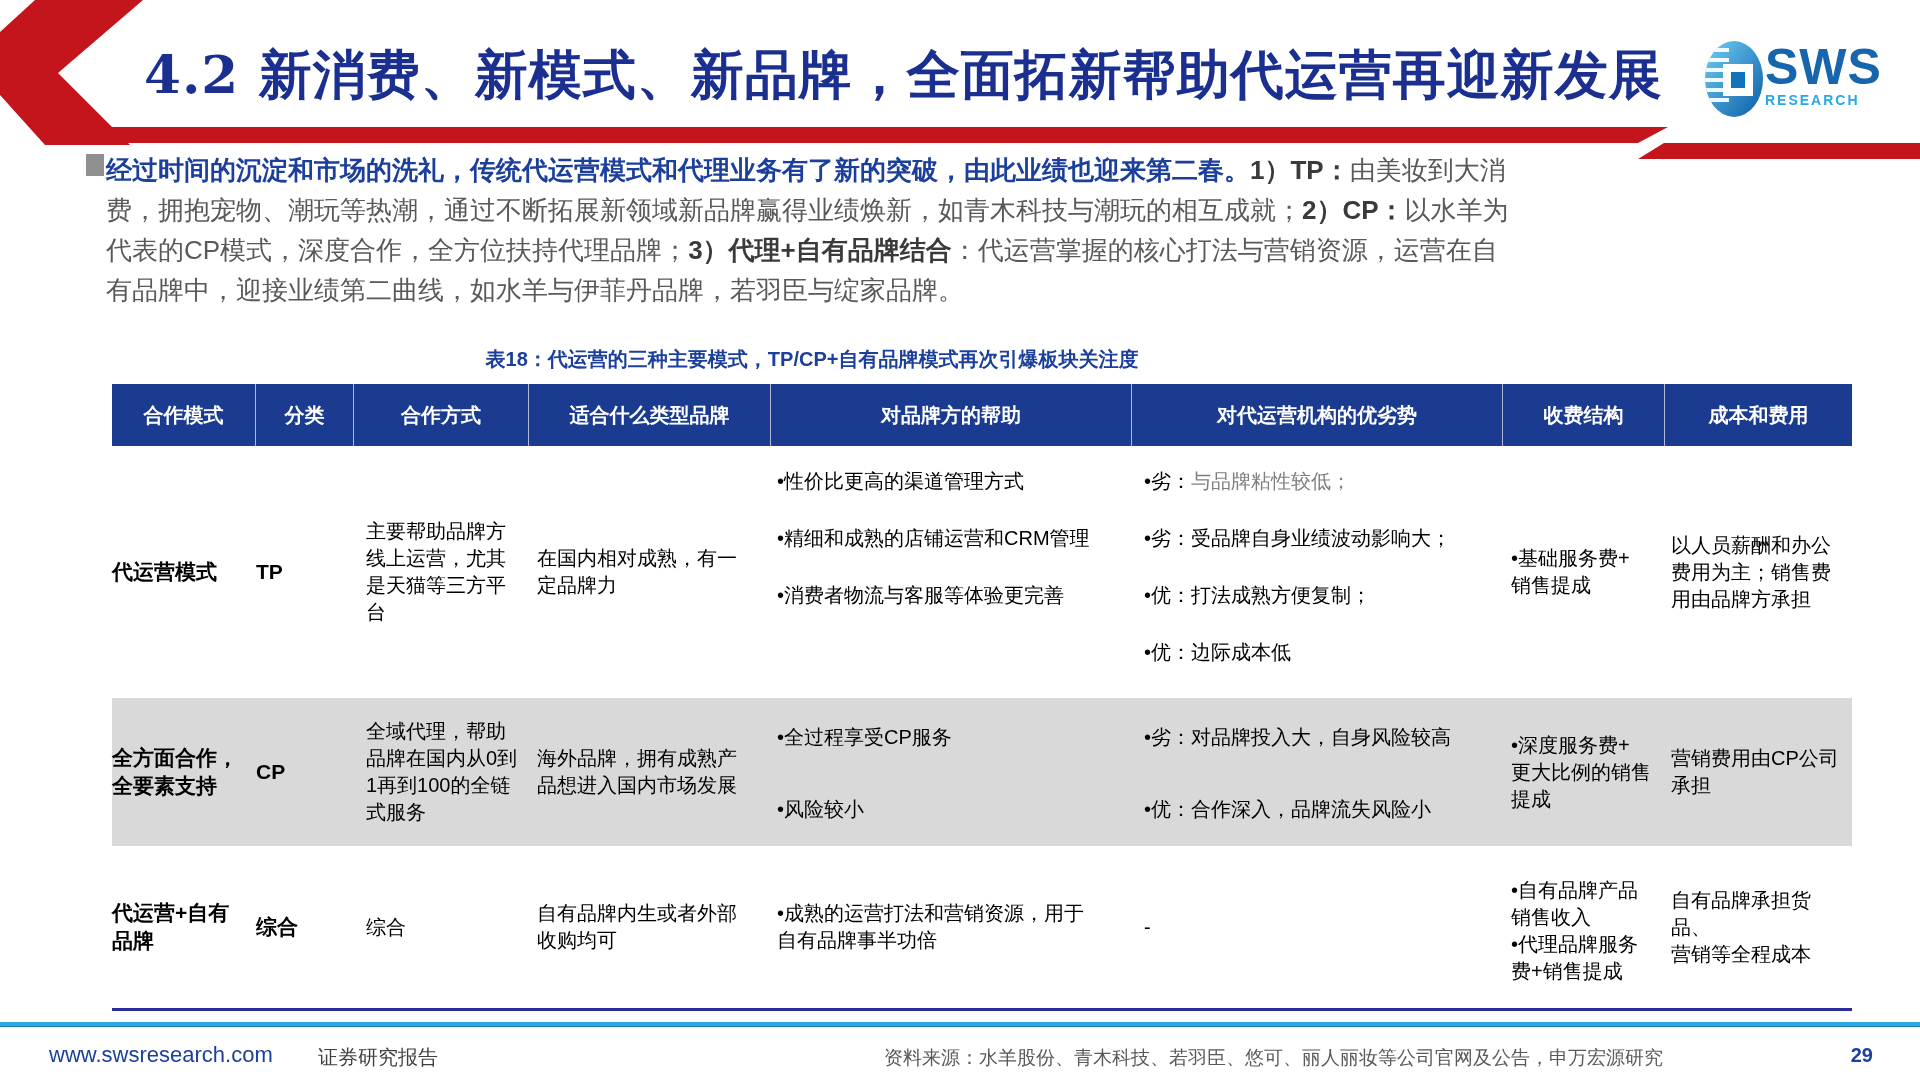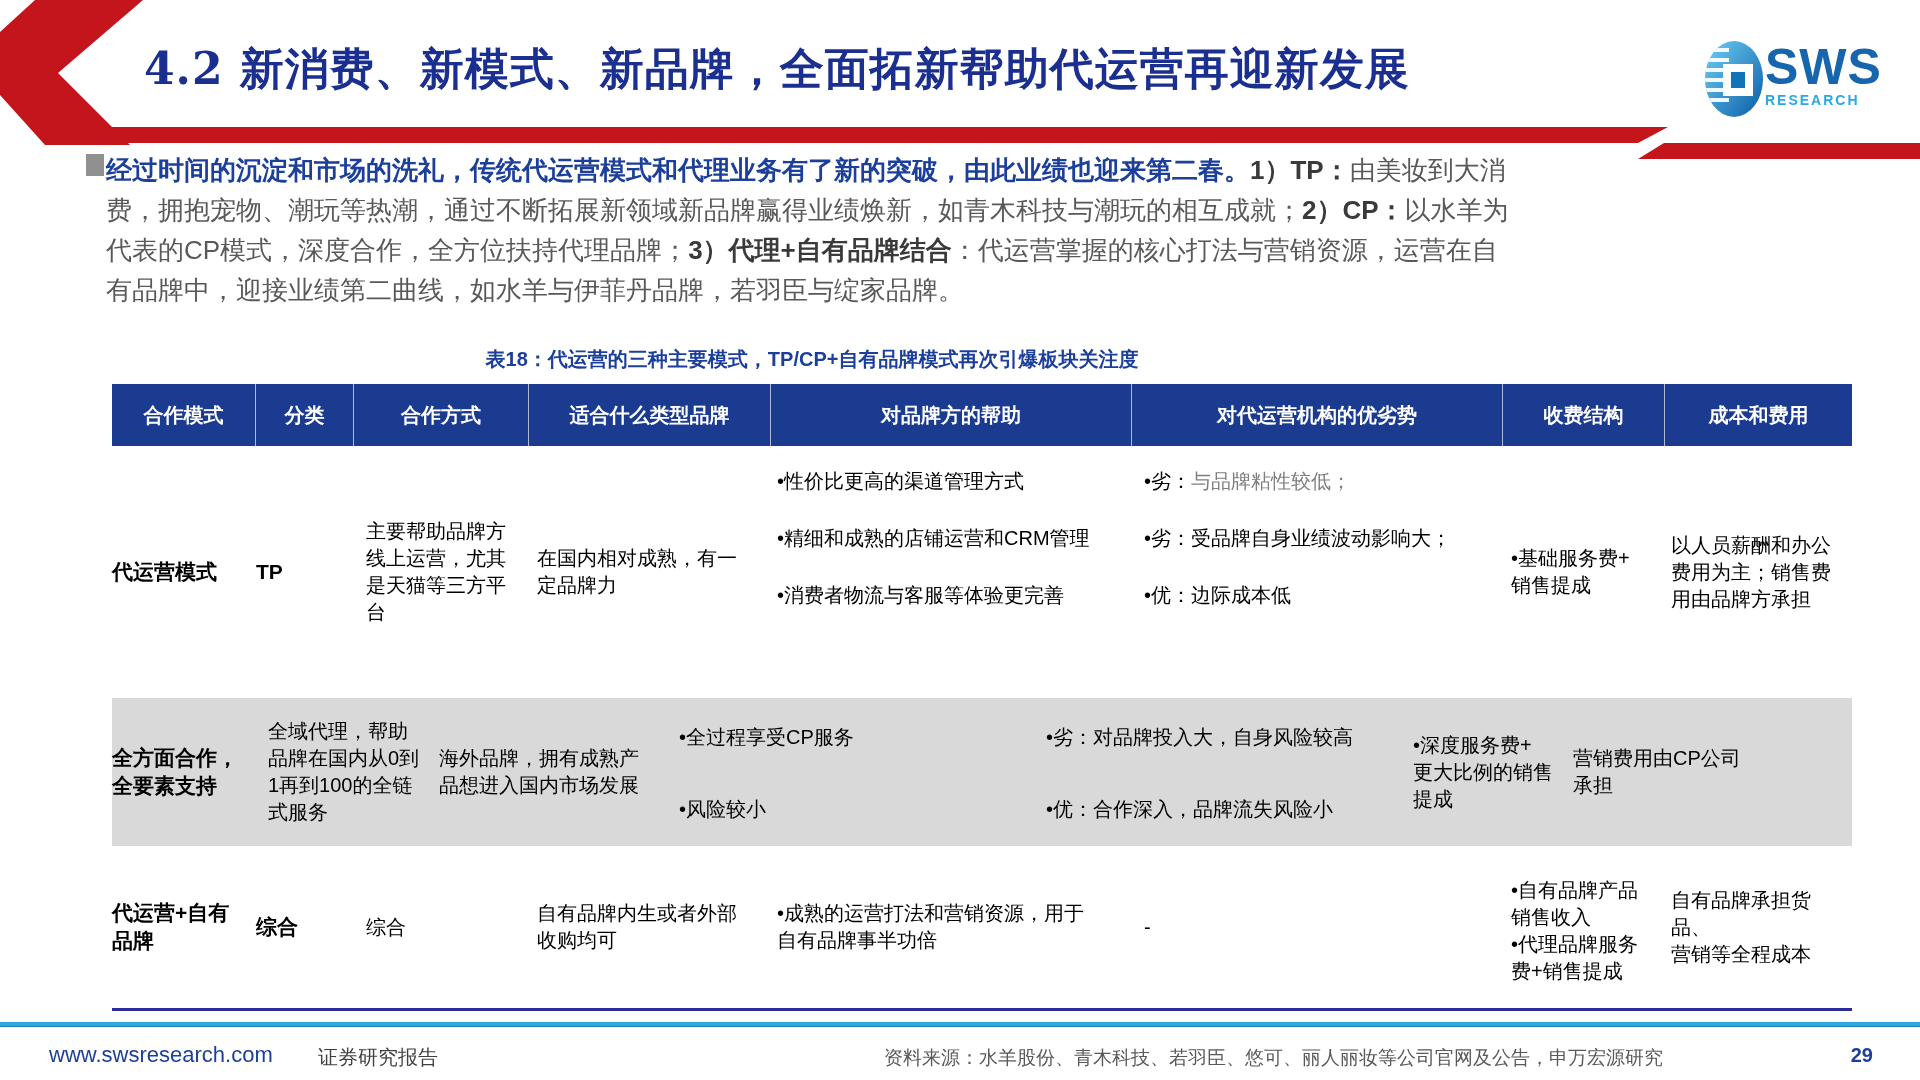--- a/index.html
+++ b/index.html
@@ -3,21 +3,21 @@
 <meta charset="utf-8">
 <style>
   html,body{margin:0;padding:0;background:#fff;}
   .page{position:relative;width:1920px;height:1080px;background:#fff;overflow:hidden;
         font-family:"Liberation Sans","DejaVu Sans",sans-serif;}
   .abs{position:absolute;}
 
   
   .title{left:144px;top:40px;width:1500px;
          font-family:"DejaVu Serif","Liberation Serif",serif;
-         font-weight:700;font-size:44px;letter-spacing:1px;color:#1a2f8f;white-space:nowrap;}
+         font-weight:700;font-size:53px;letter-spacing:1px;color:#1a2f8f;white-space:nowrap;}
   .logo{left:1703px;top:38px;display:flex;align-items:flex-start;}
   .logo-text{display:flex;flex-direction:column;margin-top:6px;}
   .logo-sws{font-size:50px;line-height:46px;font-weight:bold;color:#1765ad;letter-spacing:1px;}
   .logo-research{font-size:14px;font-weight:bold;color:#29a9e1;letter-spacing:2px;margin-top:2px;}
 
   
   .bullet-sq{left:86px;top:154px;width:18px;height:22px;background:#909090;}
   .para{left:106px;top:150px;}
   .pline{height:40px;line-height:40px;white-space:nowrap;font-size:26px;color:#595959;}
   .seg-blue{color:#1b3f9b;font-weight:bold;}
@@ -134,36 +134,40 @@
           <div>定品牌力</div>
         </div>
         <div class="cell col4 spread" style="width: 361px;">
           <div>•性价比更高的渠道管理方式</div>
           <div>•精细和成熟的店铺运营和CRM管理</div>
           <div>•消费者物流与客服等体验更完善</div>
         </div>
         <div class="cell col5 spread" style="width: 371px;">
           <div><span>•劣：</span><span class="graytail">与品牌粘性较低；</span></div>
           <div>•劣：受品牌自身业绩波动影响大；</div>
+          <div>•优：打法成熟方便复制；</div>
           <div>•优：边际成本低</div>
         </div>
         <div class="cell col6" style="width: 162px;">
           <div>•基础服务费+</div>
           <div>销售提成</div>
         </div>
         <div class="cell col7" style="width: 187px;">
           <div>以人员薪酬和办公</div>
           <div>费用为主；销售费</div>
           <div>用由品牌方承担</div>
         </div>
       </div>
       <div class="trow row1" style="height: 148px; background: rgb(217, 217, 217);">
         <div class="cell col0" style="width: 144px;">
           <div>全方面合作，</div>
           <div>全要素支持</div>
+        </div>
+        <div class="cell col1" style="width: 98px;">
+          <div>CP</div>
         </div>
         <div class="cell col2" style="width: 175px;">
           <div>全域代理，帮助</div>
           <div>品牌在国内从0到</div>
           <div>1再到100的全链</div>
           <div>式服务</div>
         </div>
         <div class="cell col3" style="width: 242px;">
           <div>海外品牌，拥有成熟产</div>
           <div>品想进入国内市场发展</div>

